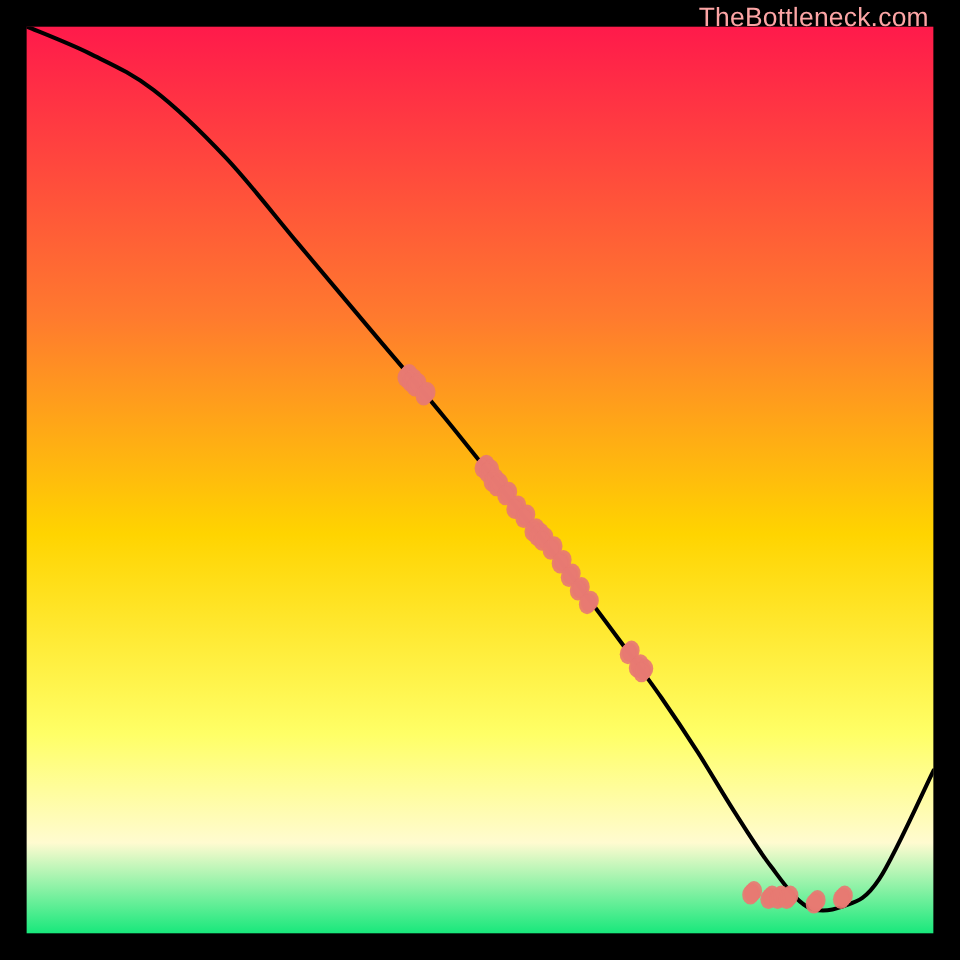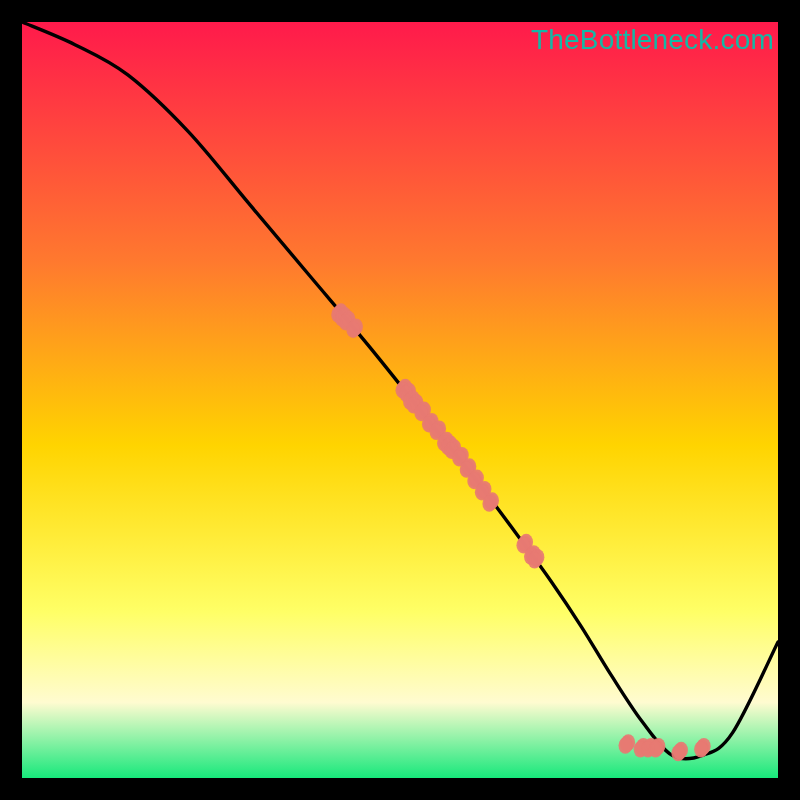--- a/index.html
+++ b/index.html
@@ -24,25 +24,24 @@
     top: 0;
     width: 756px;
     height: 756px;
     display: block;
   }
   .watermark {
     position: absolute;
     top: 2px;
     right: 26px;
     font-family: Arial, Helvetica, sans-serif;
-    font-size: 28px;
+    font-size: 22px;
     font-weight: 500;
-    color: #14b8a6;
+    color: #fca5a5;
     letter-spacing: 0.2px;
-    margin-top: 22px;
   }
 </style>
 </head>
 <body>
 
 <div class="frame">
   <svg class="plot" id="plot" viewBox="0 0 756 756">
     <defs>
       <linearGradient id="bg-grad" x1="0" y1="0" x2="0" y2="1">
         <stop id="g0" offset="0%" stop-color="#ff1a4b"></stop>

